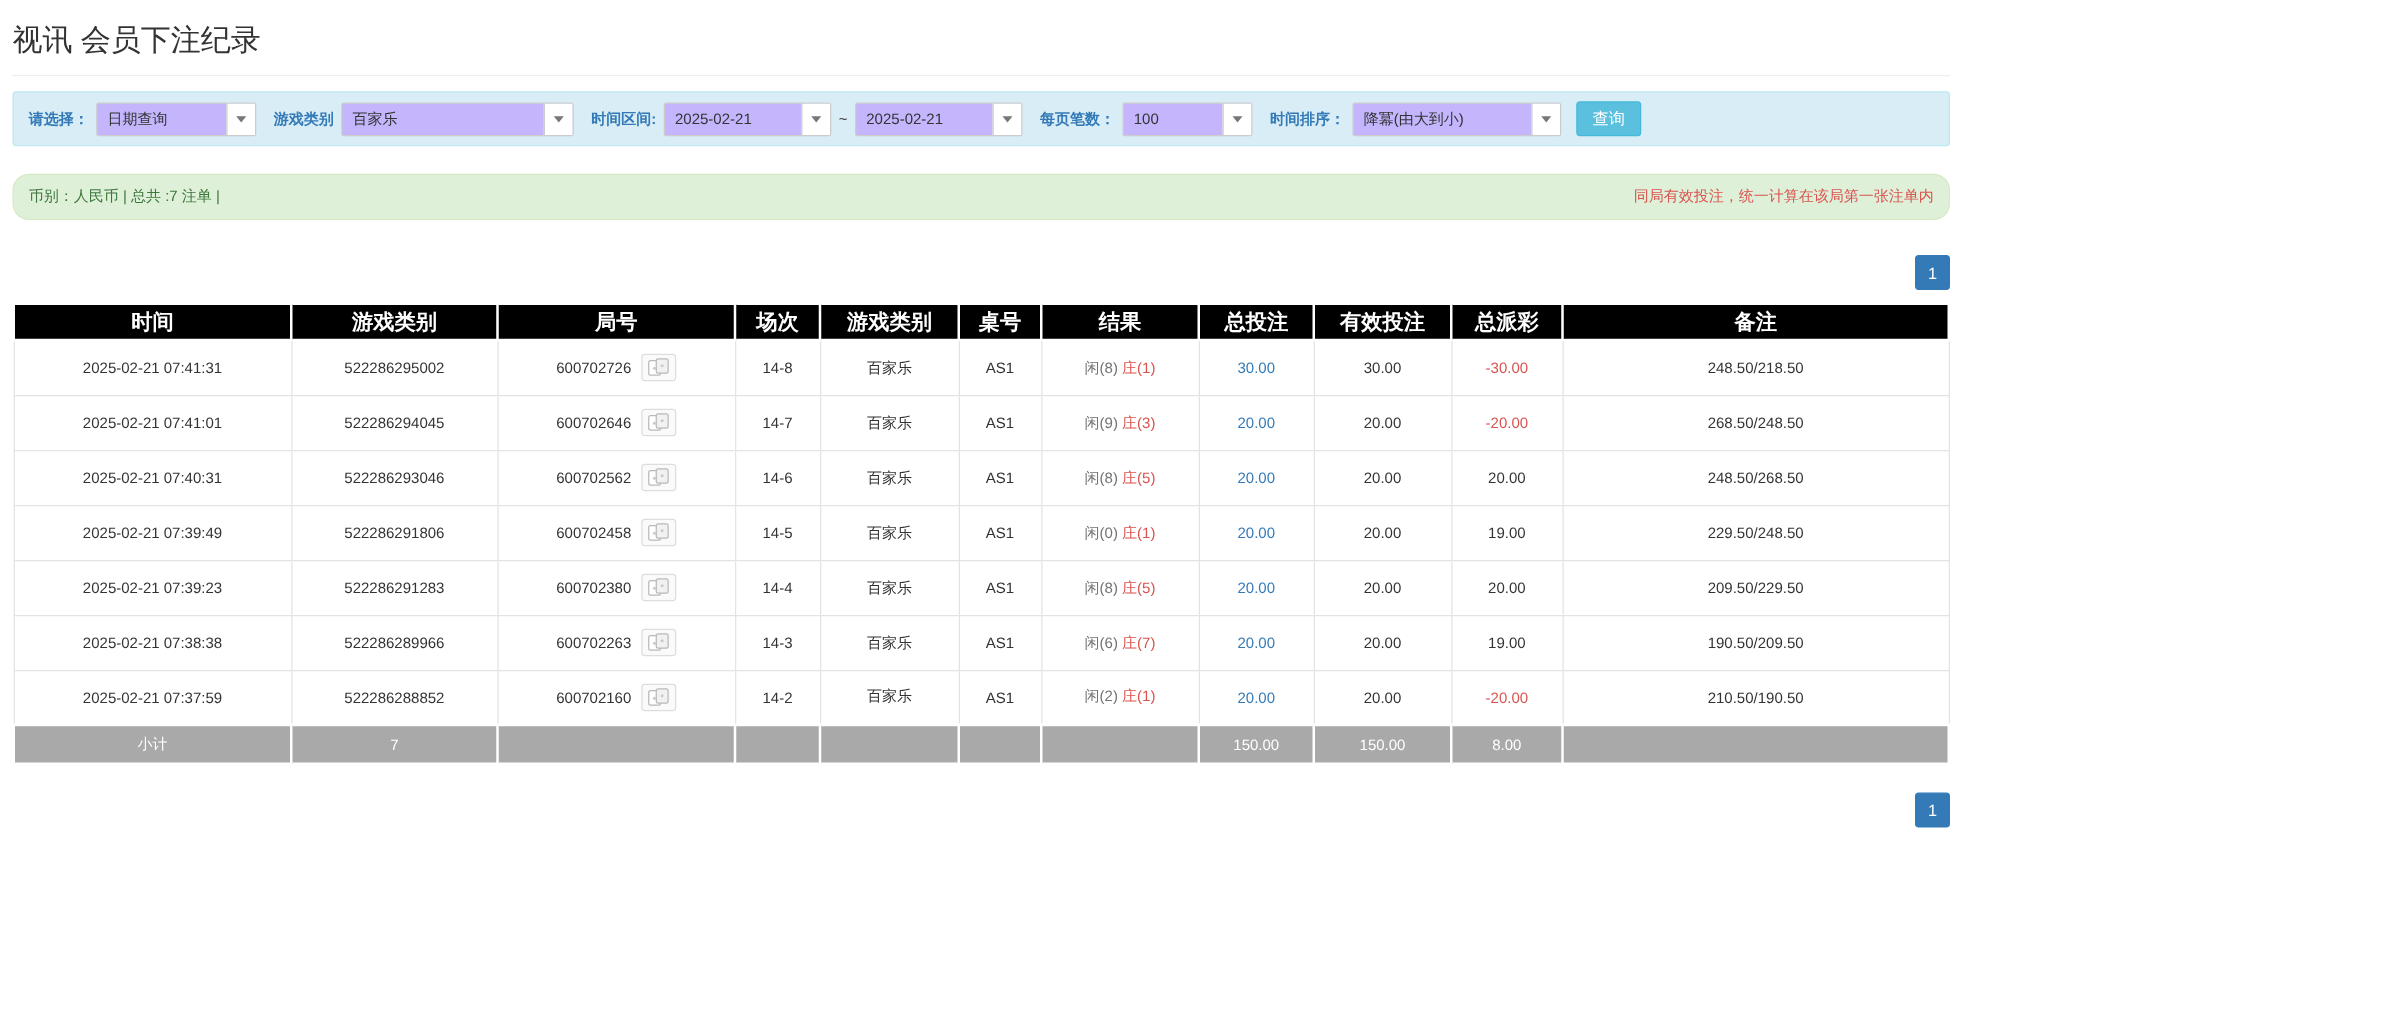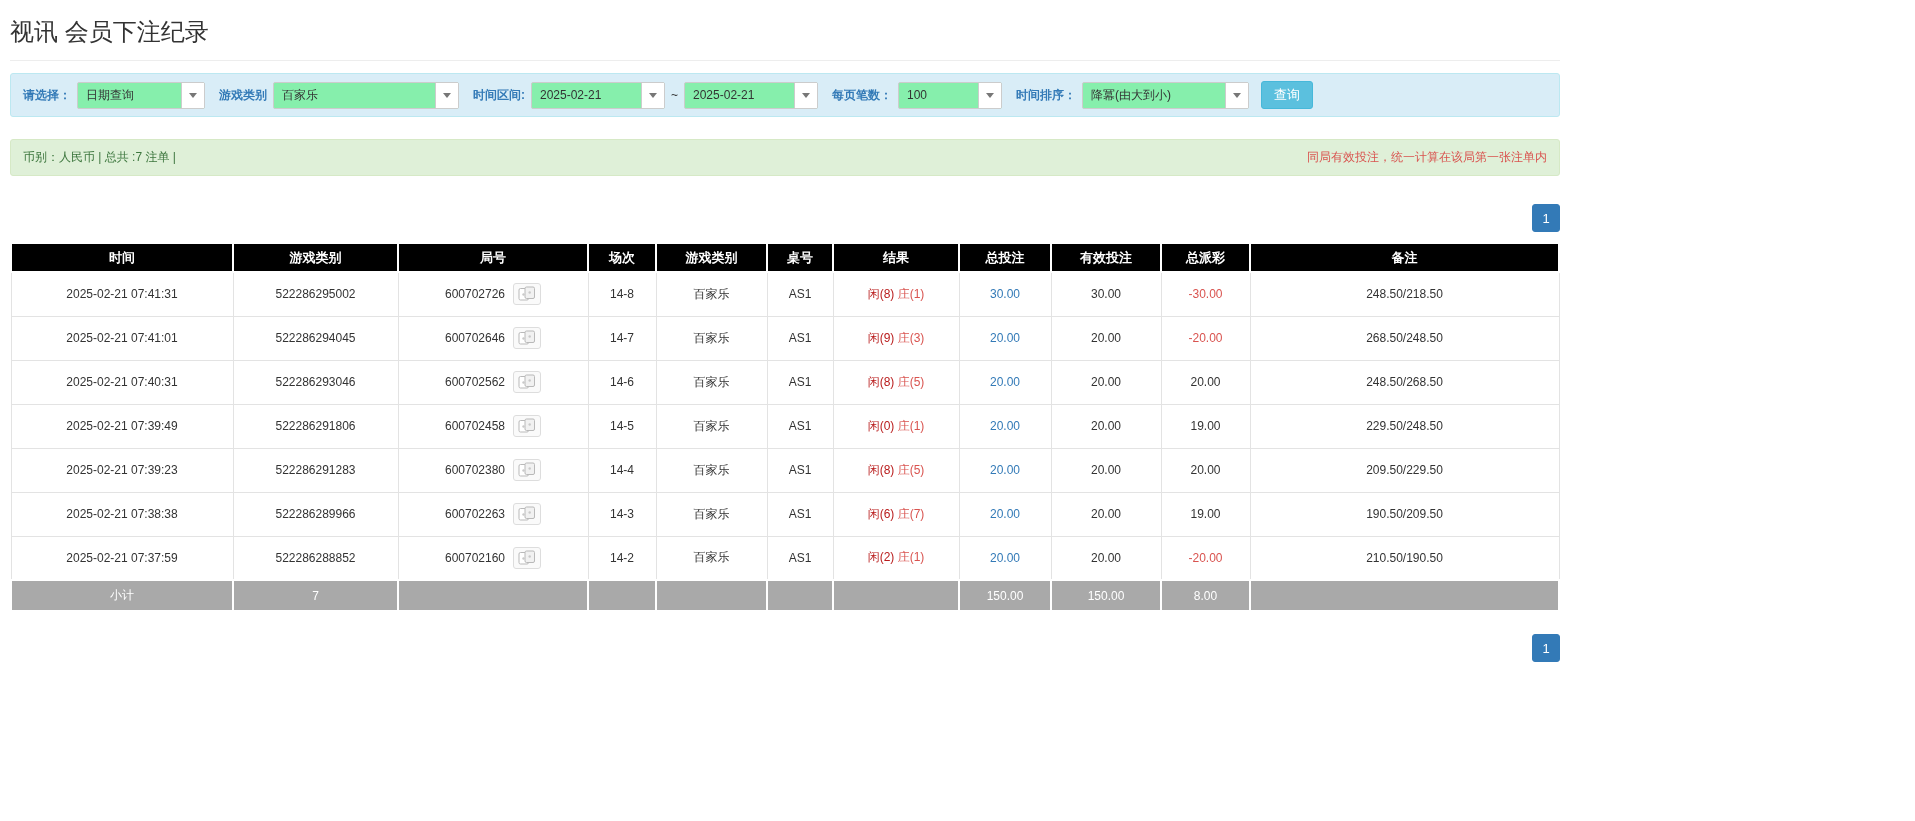--- a/index.html
+++ b/index.html
@@ -31,21 +31,21 @@
     display: flex;
     align-items: center;
     white-space: nowrap;
   }
   .f-label { color: #337ab7; font-weight: bold; margin: 0 6px 0 14px; }
   .f-label.first { margin-left: 2px; }
   .tilde { margin: 0 6px; color: #333; }
   .select {
     display: inline-flex;
     align-items: stretch;
-    background: #86efac;
+    background: #c4b5fd;
     border: 1px solid #ccc;
     border-radius: 2px;
     height: 27px;
     cursor: pointer;
     justify-content: center;
   }
   .select .val { display: flex; align-items: center; padding: 0 8px; flex: 1; color: #333; overflow: hidden; }
   .select .caretbox {
     width: 23px;
     border-left: 1px solid #ccc;
@@ -74,21 +74,21 @@
     margin-left: 12px;
     cursor: pointer;
     font-family: inherit;
   }
 
   
   .summary-bar {
     margin-top: 22px;
     background: #dff0d8;
     border: 1px solid #d6e9c6;
-    border-radius: 3px;
+    border-radius: 13px;
     padding: 9px 12px;
     display: flex;
     justify-content: space-between;
     align-items: center;
     color: #3c763d;
   }
   .summary-bar .notice { color: #d9534f; }
 
   
   .pagination-row { display: flex; justify-content: flex-end; }
@@ -105,21 +105,21 @@
     cursor: pointer;
     font-family: inherit;
   }
 
   
   table { width: 100%; border-collapse: collapse; table-layout: fixed; }
   thead th {
     background: #000;
     color: #fff;
     font-weight: bold;
-    font-size: 13px;
+    font-size: 17px;
     height: 29px;
     border: 2px solid #fff;
     text-align: center;
   }
   tbody td {
     background: #fff;
     border: 1px solid #e3e3e3;
     height: 44px;
     text-align: center;
     color: #333;
@@ -127,21 +127,21 @@
   }
   tfoot td {
     background: #a9a9a9;
     color: #fff;
     border: 2px solid #fff;
     height: 31px;
     text-align: center;
     font-weight: normal;
   }
   .bet-link { color: #337ab7; text-decoration: none; cursor: pointer; }
-  .player { color: #b91c1c; }
+  .player { color: #737373; }
   .banker { color: #d9534f; }
   .neg { color: #d9534f; }
   .cards-btn {
     display: inline-block;
     vertical-align: middle;
     margin-left: 8px;
     background: #fafafa;
     border: 1px solid #ddd;
     border-radius: 3px;
     padding: 2px 4px 0 4px;

